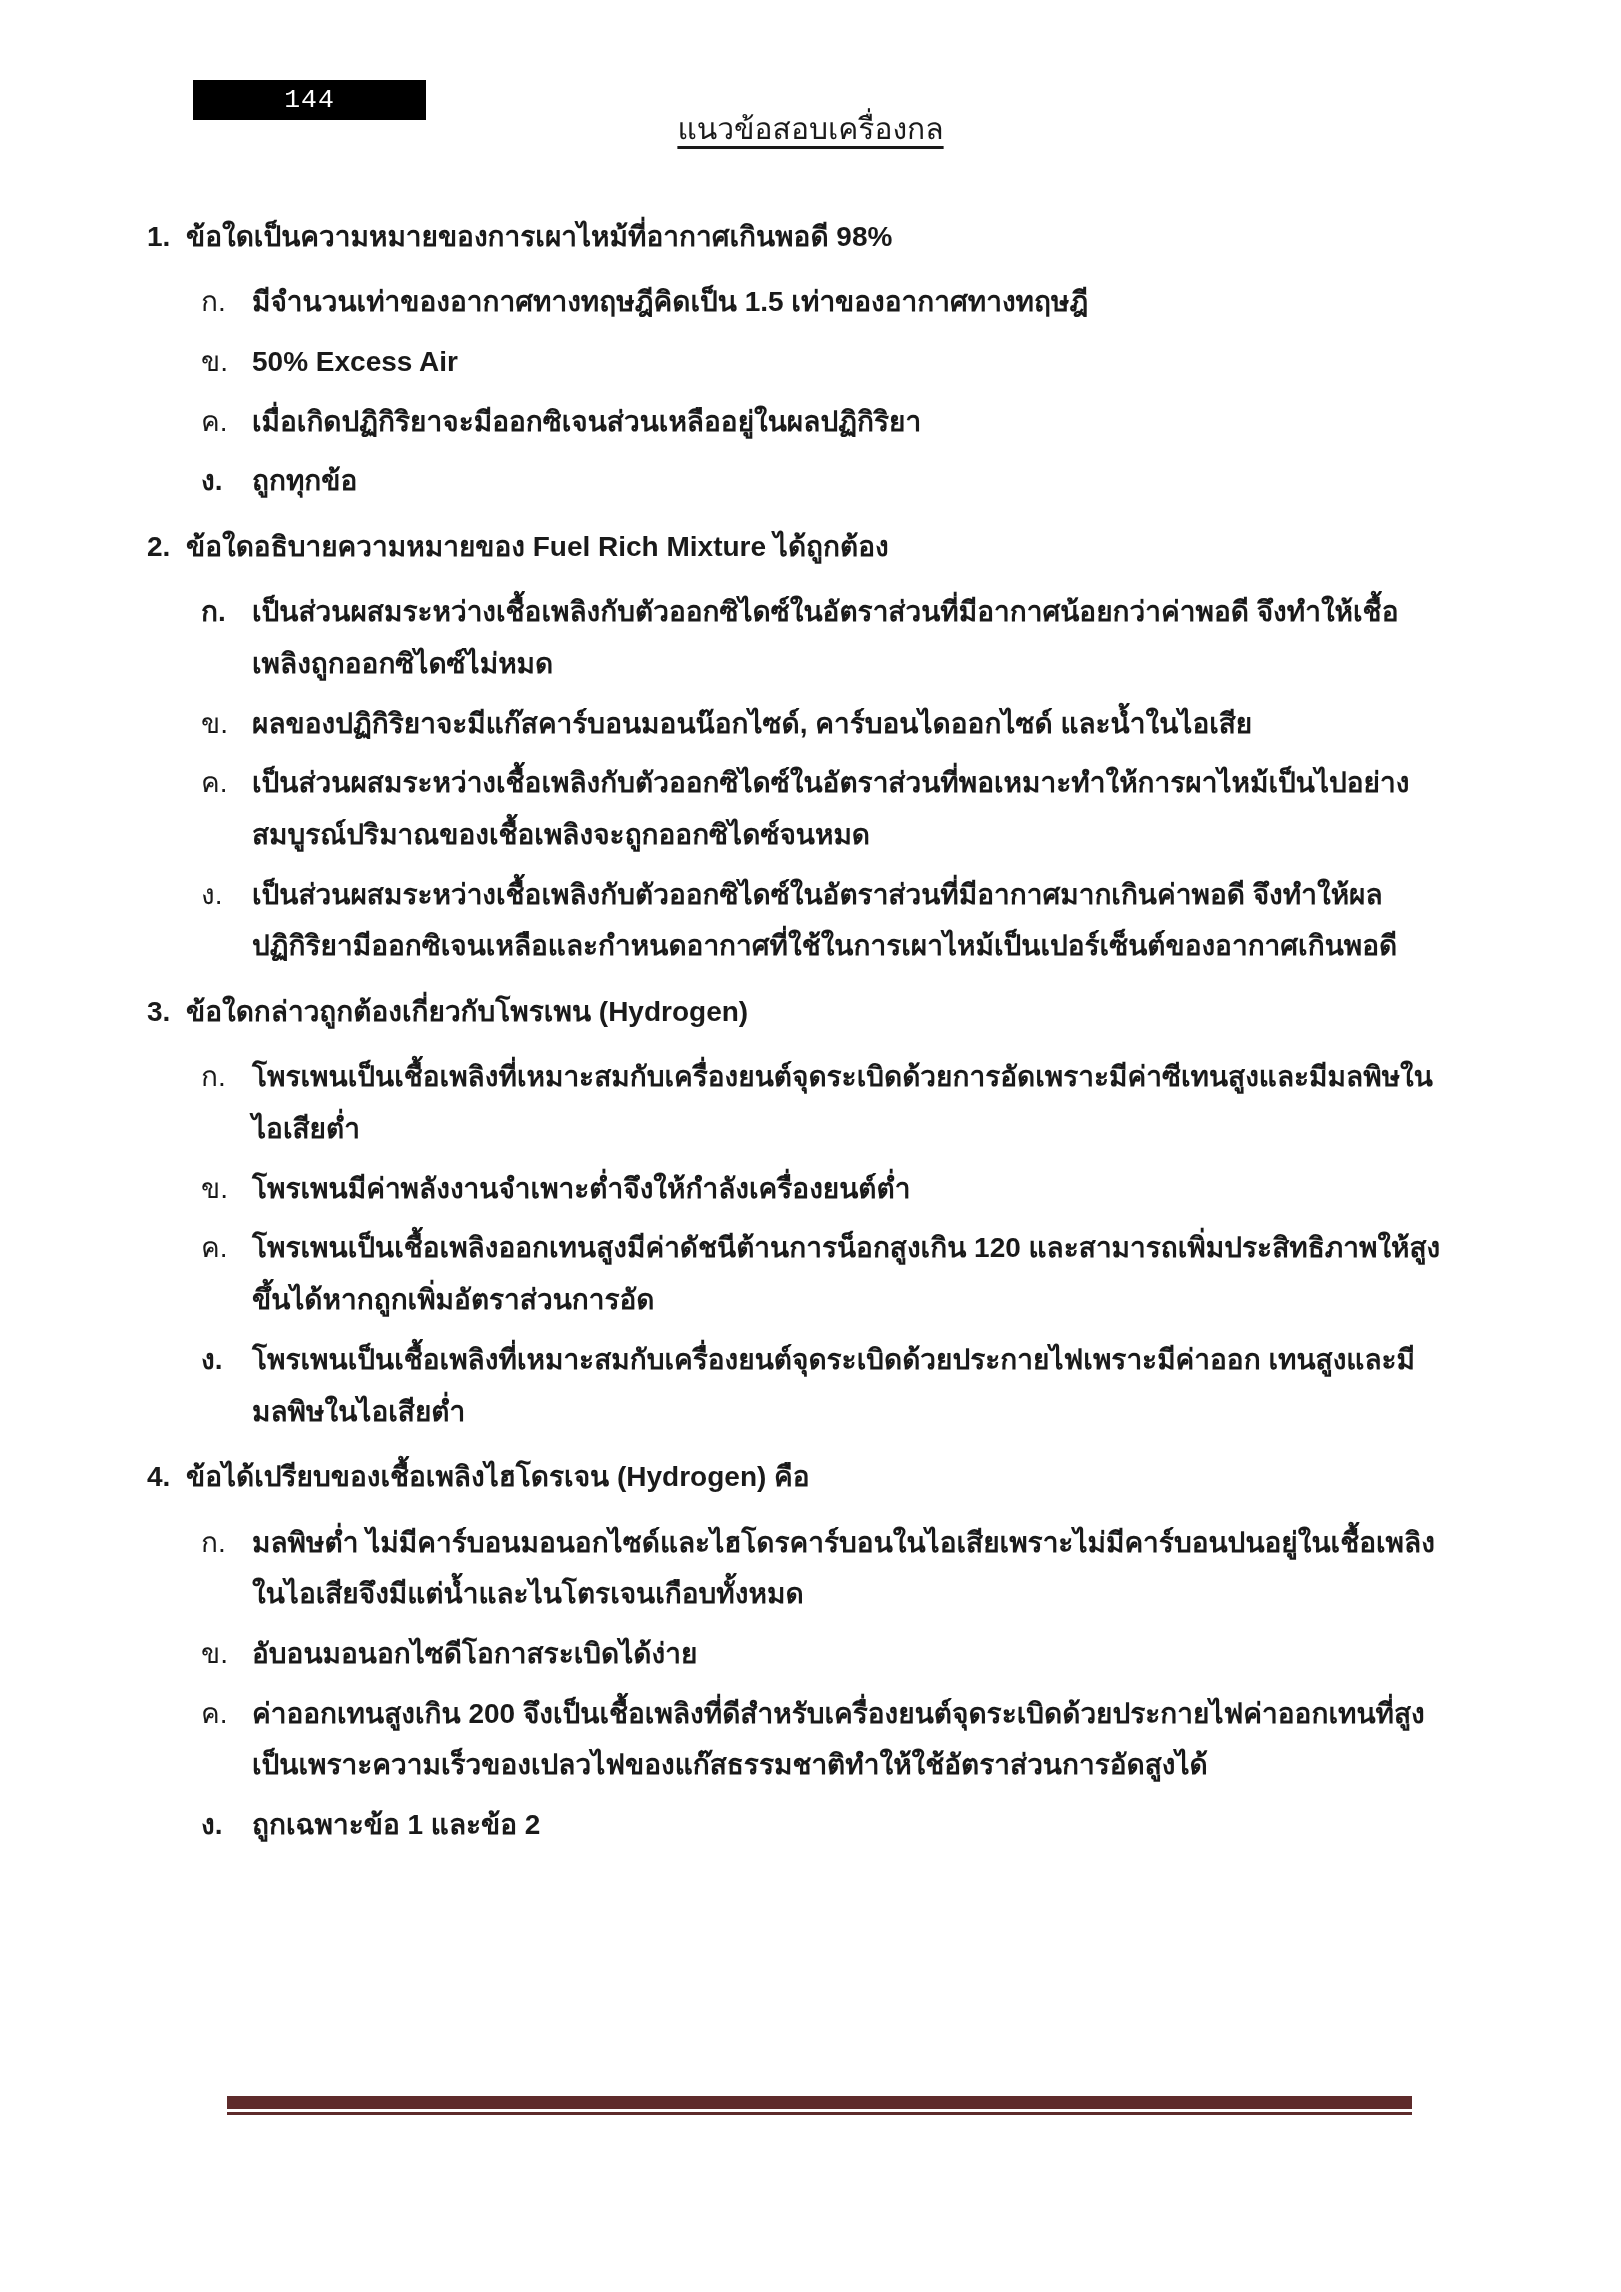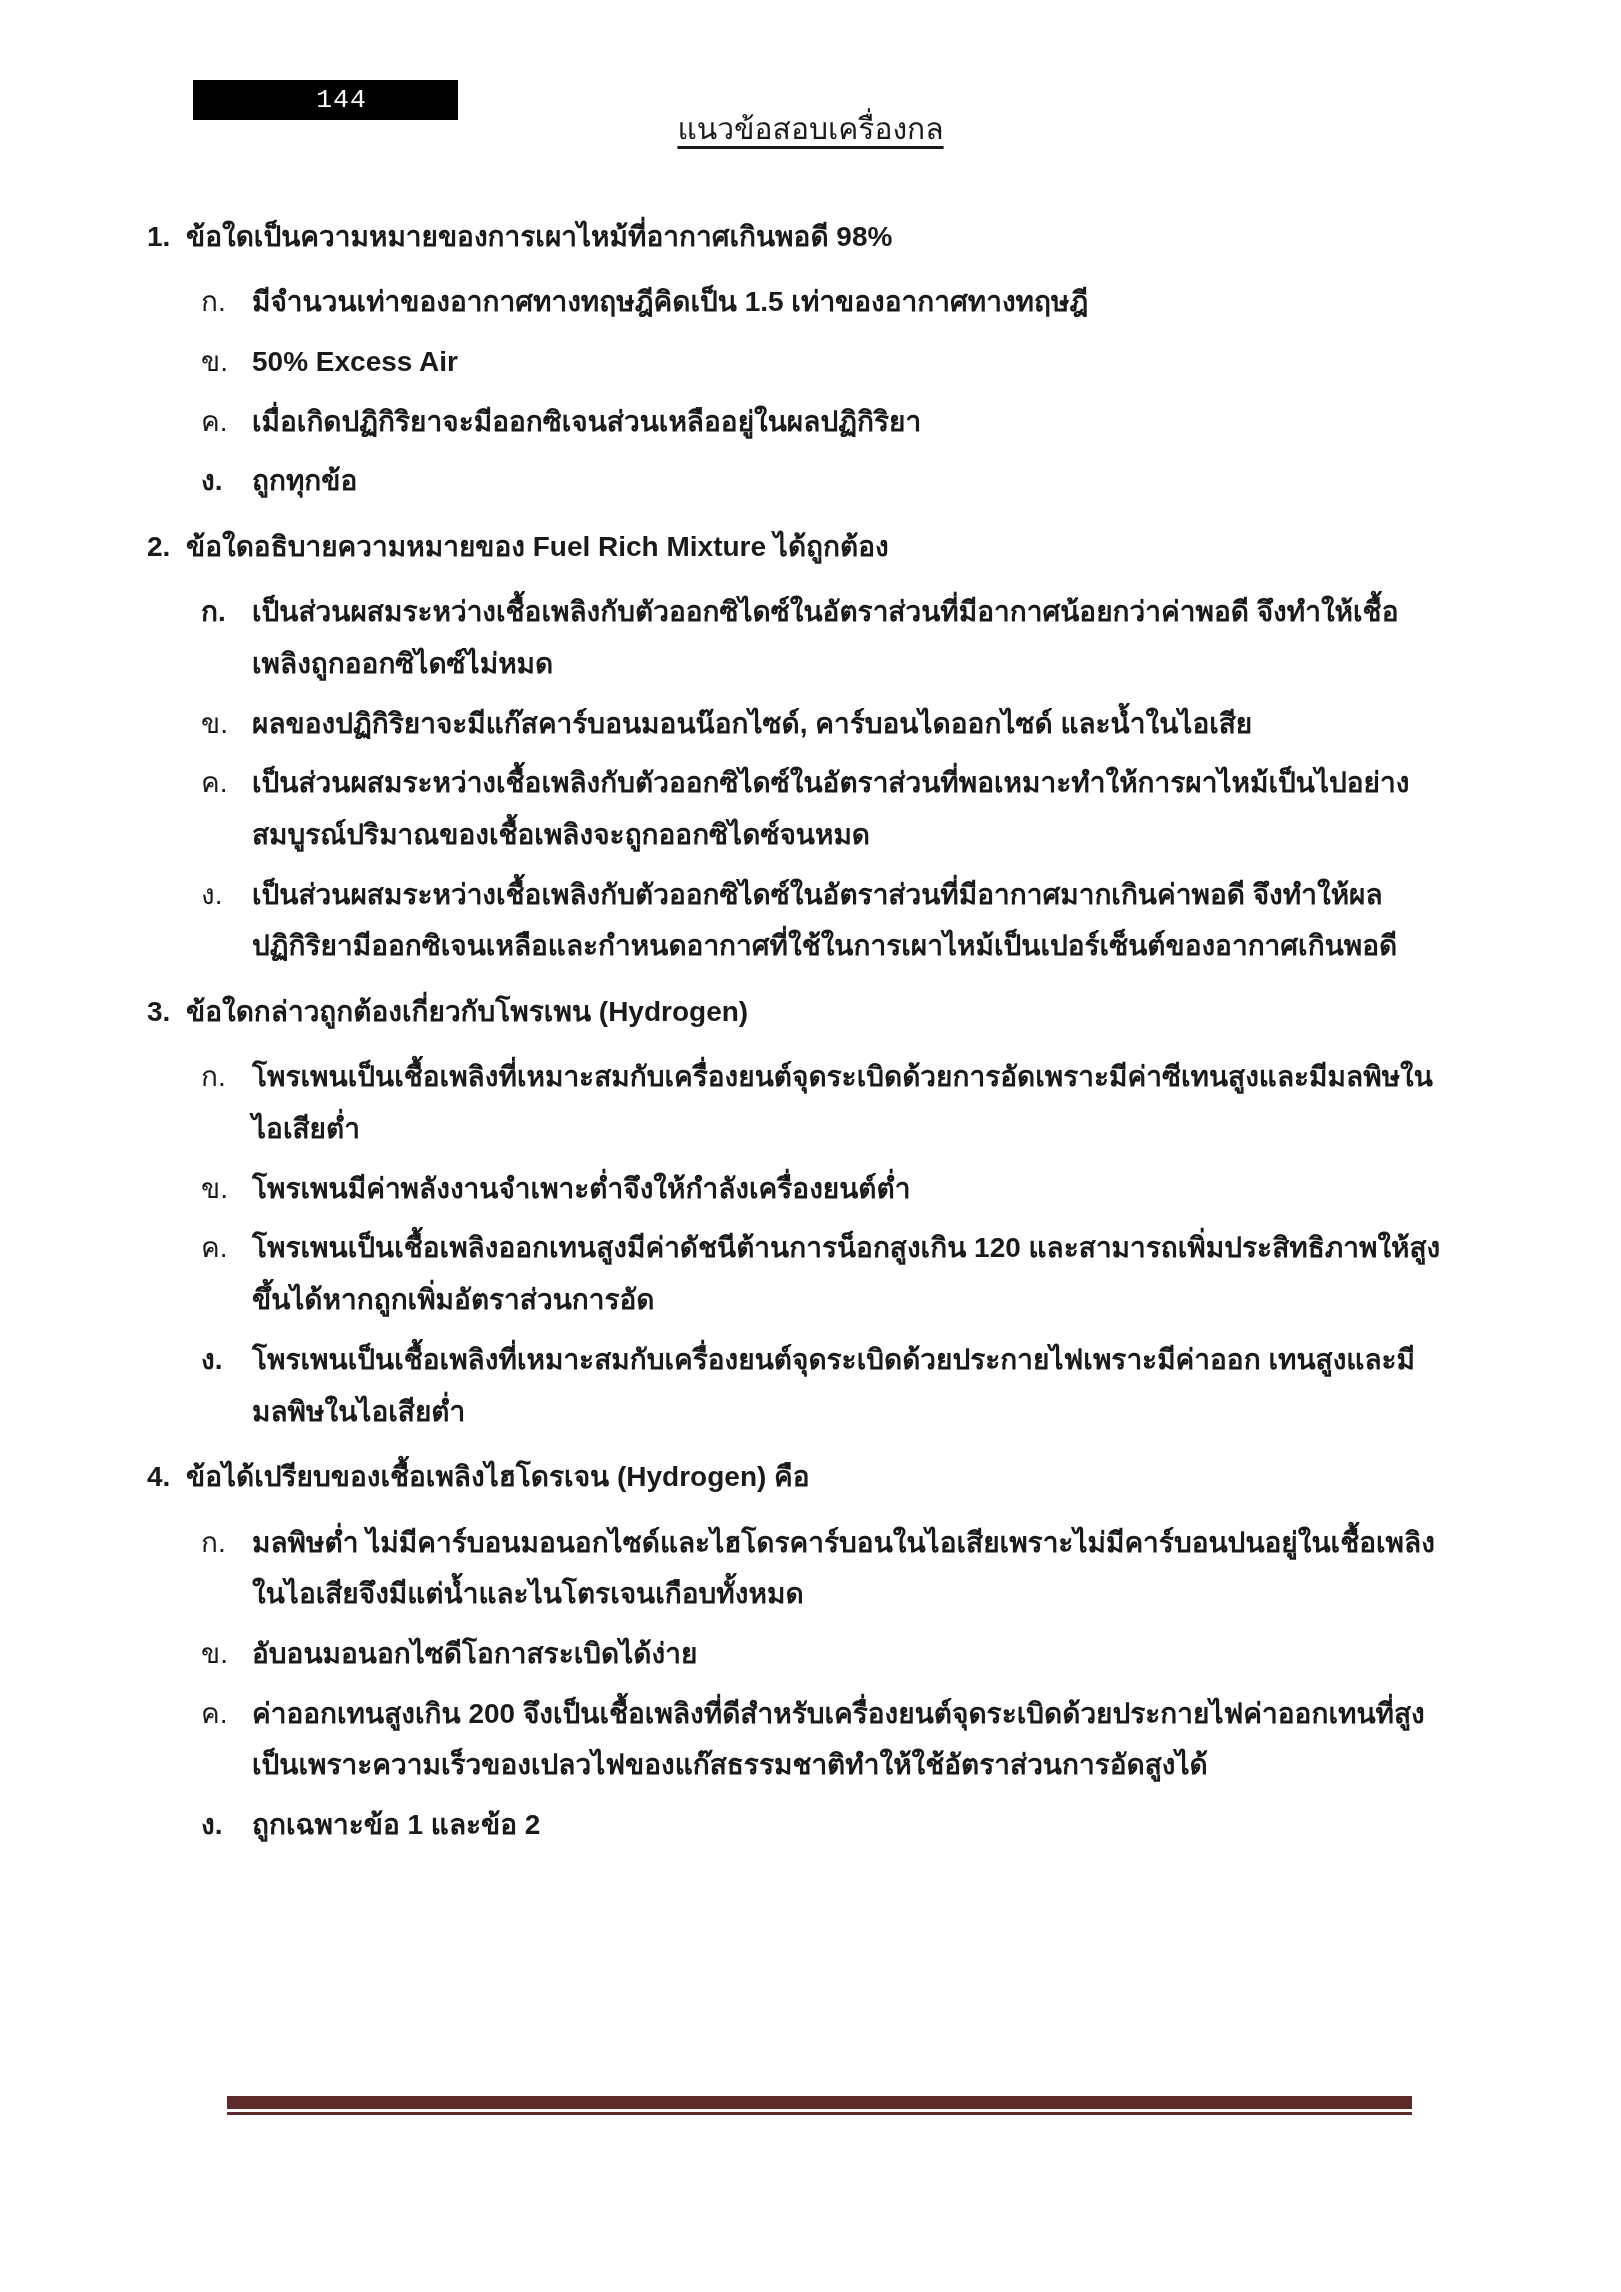--- a/index.html
+++ b/index.html
@@ -24,21 +24,20 @@
     width: 233px;
     height: 40px;
     background: #000000;
     color: #ffffff;
     display: flex;
     align-items: center;
     justify-content: center;
     font-family: "Liberation Mono", "DejaVu Sans Mono", monospace;
     font-size: 26.5px;
     letter-spacing: 1px;
-    padding-left: 32px;
   }
   
   .title {
     margin-top: 108px;
     text-align: center;
     font-size: 30px;
     font-weight: normal;
     text-decoration: underline;
     text-underline-offset: 6.9px;
     line-height: 1.4;

